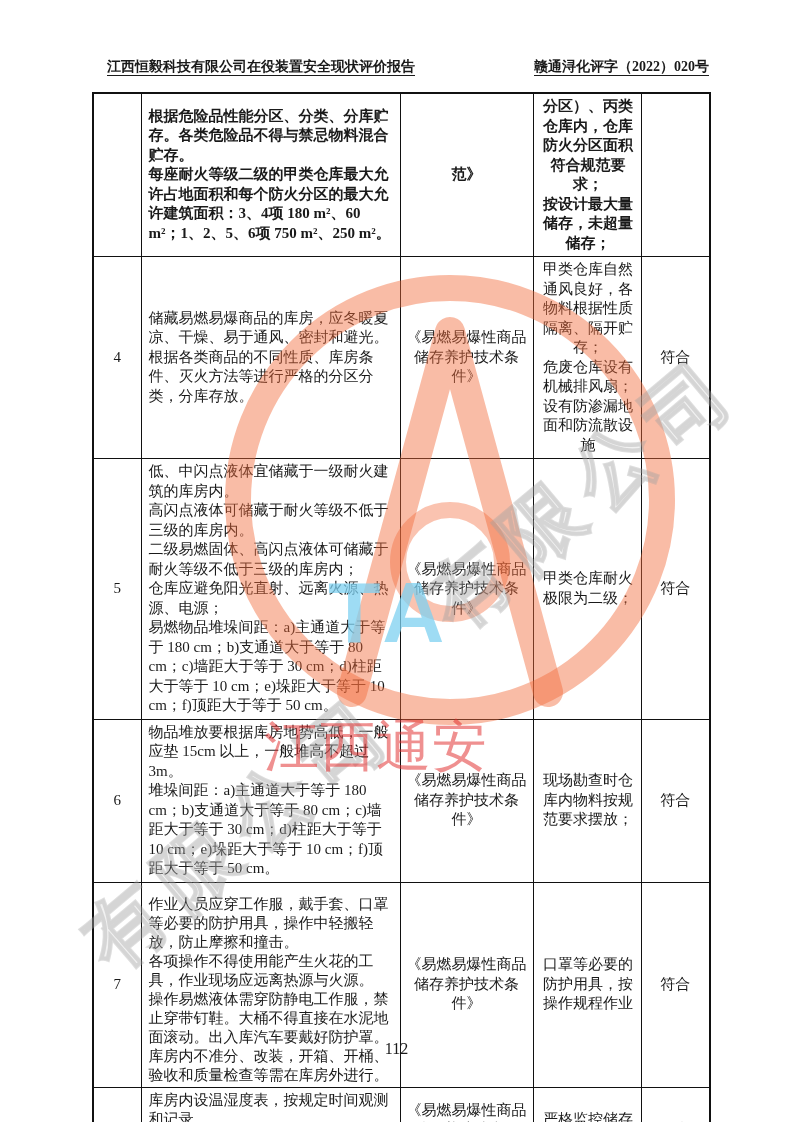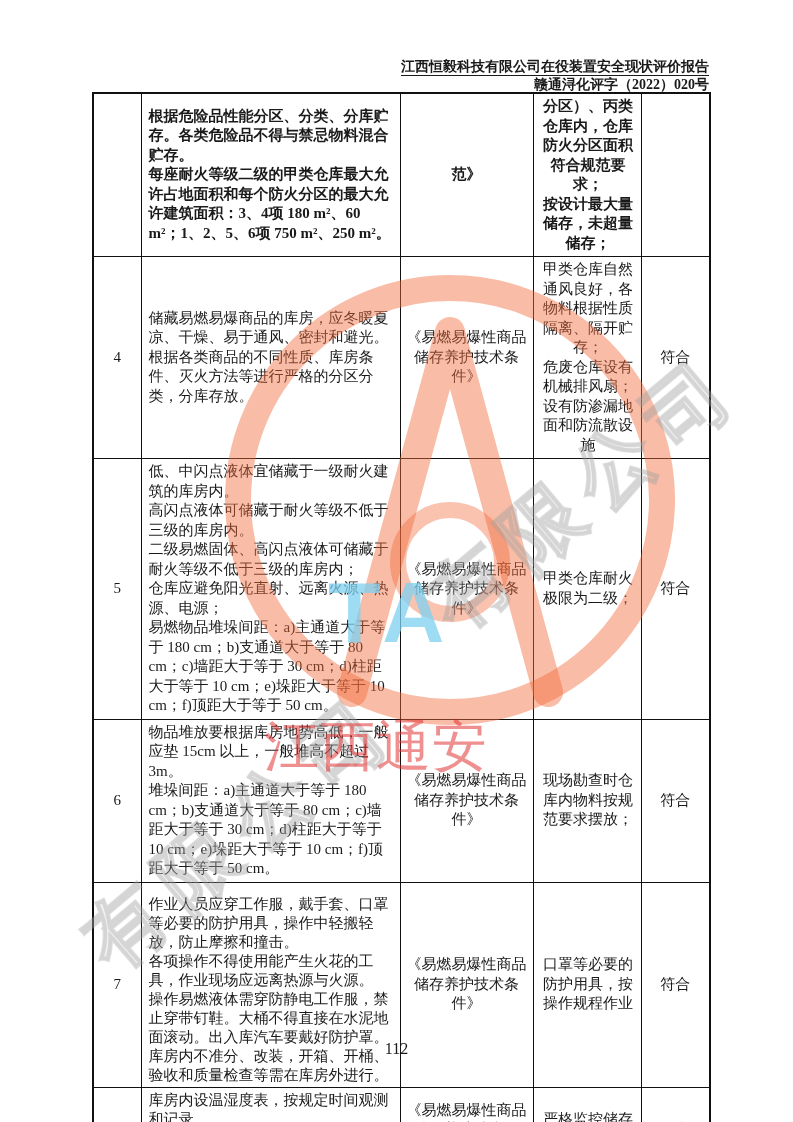--- a/index.html
+++ b/index.html
@@ -17,21 +17,20 @@
   .header {
     position: absolute;
     left: 92px;
     top: 58px;
     width: 617px;
     display: flex;
     justify-content: space-between;
     align-items: flex-end;
     font-size: 14px;
     font-weight: bold;
-    flex-direction: column;
   }
   .header .h-left {
     padding-left: 15px;
     text-decoration: underline;
     text-underline-offset: 4px;
   }
   .header .h-right {
     text-decoration: underline;
     text-underline-offset: 4px;
   }

